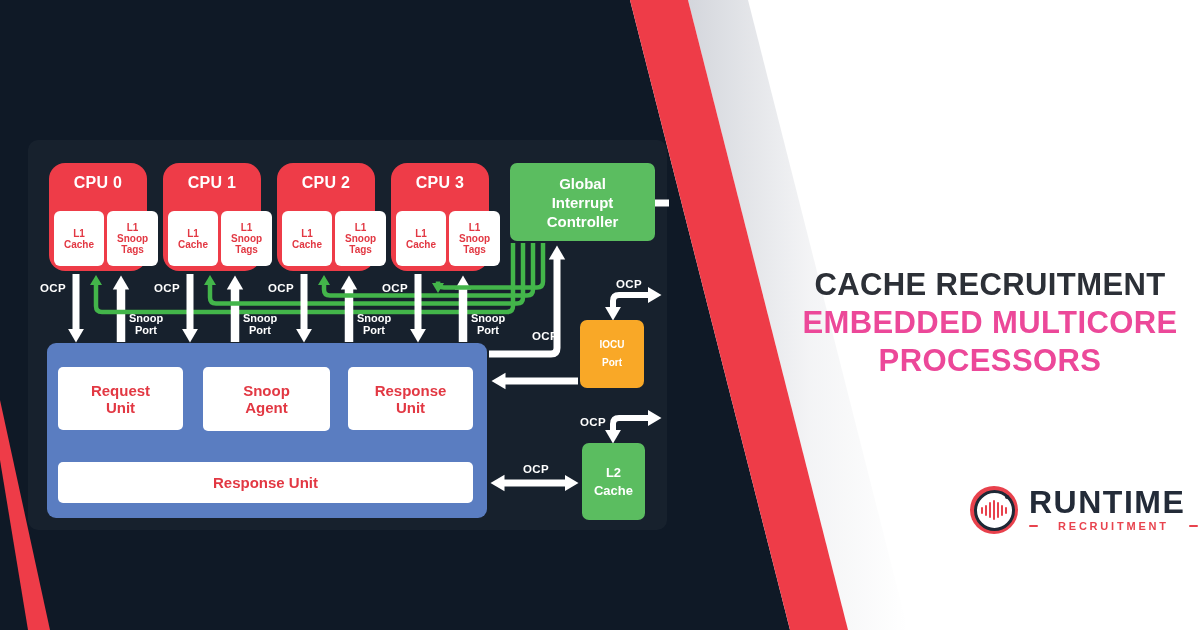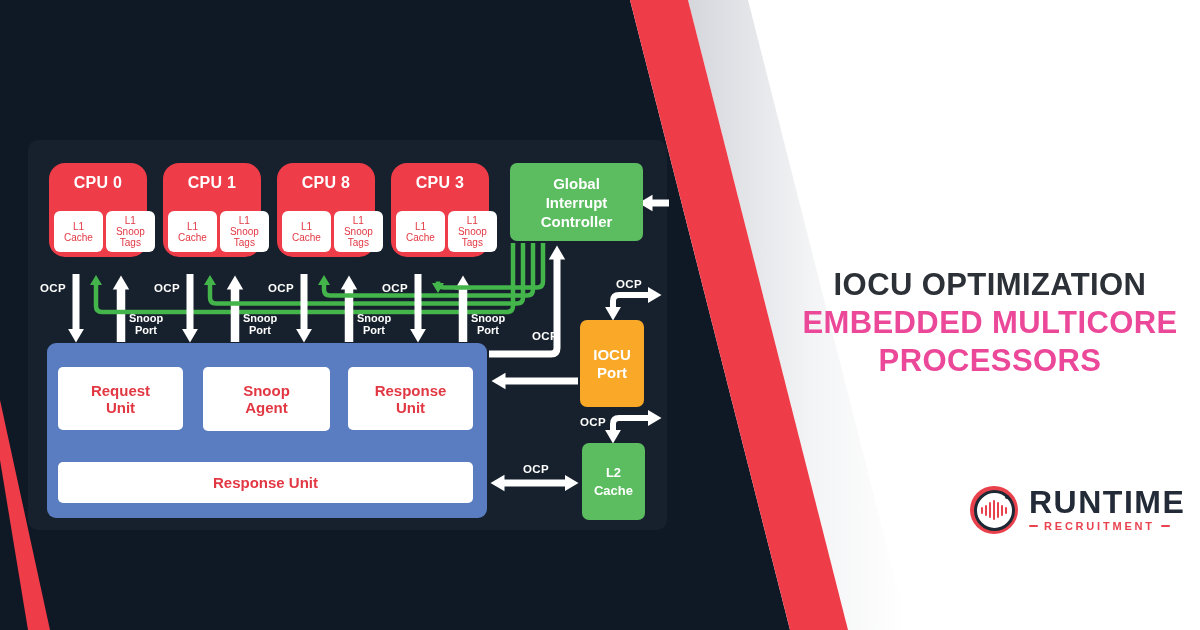--- a/index.html
+++ b/index.html
@@ -8,35 +8,35 @@
   .bg{position:absolute;inset:0;z-index:0;}
   
   .panel{position:absolute;left:28px;top:140px;width:639px;height:390px;
          background:rgba(255,255,255,0.035);border-radius:10px;z-index:1;}
   #wires{position:absolute;inset:0;z-index:2;}
   .w7{stroke:#fff;stroke-width:7;fill:none;}
   .w8{stroke:#fff;stroke-width:8.5;fill:none;}
   .w6{stroke:#fff;stroke-width:6;fill:none;}
   .g{stroke:#43B54A;stroke-width:4.5;fill:none;}
   
-  .cpu{position:absolute;top:163px;width:98px;height:94px;background:#EE3C48;
+  .cpu{position:absolute;top:163px;width:98px;height:108px;background:#EE3C48;
        border-radius:16px;z-index:3;}
   .cpu-title{margin-top:11px;text-align:center;color:#fff;font-size:16px;
        font-weight:bold;letter-spacing:.3px;}
   .cpu-inner{position:absolute;left:5px;right:5px;top:48px;bottom:5px;display:flex;gap:3px;}
-  .chip{flex:1;background:#fff;border-radius:6px;color:#E23843;font-weight:normal;
+  .chip{flex:1;background:#fff;border-radius:6px;color:#E23843;font-weight:bold;
        font-size:10px;line-height:11px;display:flex;align-items:center;
        justify-content:center;text-align:center;padding:10px;}
   .box{position:absolute;border-radius:7px;color:#fff;font-weight:bold;z-index:3;
        display:flex;align-items:center;justify-content:center;text-align:center;}
-  .gic{left:510px;top:163px;width:133px;height:78px;background:#5BBD60;
+  .gic{left:510px;top:163px;width:145px;height:78px;background:#5BBD60;
        font-size:15px;line-height:19px;}
   .gic span{display:block;width:95px;}
-  .iocu{left:580px;top:320px;width:64px;height:87px;background:#F9A827;
-       font-size:15px;line-height:18px;}
+  .iocu{left:580px;top:320px;width:64px;height:68px;background:#F9A827;
+       font-size:10px;line-height:18px;}
   .iocu span{display:block;width:44px;}
   .l2{left:582px;top:443px;width:63px;height:77px;background:#5BBD60;
        font-size:13px;line-height:18px;}
   .l2 span{display:block;width:46px;}
   .bus{position:absolute;left:47px;top:343px;width:440px;height:175px;
        background:#5A7DC1;border-radius:9px;z-index:3;}
   .unit{position:absolute;background:#fff;border-radius:5px;color:#E23843;
        font-weight:bold;font-size:15px;line-height:17px;display:flex;
        align-items:center;justify-content:center;text-align:center;}
   .unit span{display:block;width:90px;}
@@ -61,21 +61,21 @@
         border:3.5px solid #1D2835;box-sizing:border-box;display:flex;
         align-items:center;justify-content:center;gap:1.5px;}
   .logo-inner i{display:block;width:2.5px;background:#E8414C;border-radius:2px;}
   .logo-inner i:nth-child(1){height:7px;}  .logo-inner i:nth-child(2){height:11px;}
   .logo-inner i:nth-child(3){height:16px;} .logo-inner i:nth-child(4){height:20px;}
   .logo-inner i:nth-child(5){height:16px;} .logo-inner i:nth-child(6){height:11px;}
   .logo-inner i:nth-child(7){height:7px;}
   .logo-dot{position:absolute;width:4px;height:4px;border-radius:50%;
         background:#1D2835;right:9px;top:9px;}
   .brand{font-size:32px;line-height:28px;font-weight:bold;color:#232B38;letter-spacing:1.5px;}
-  .sub{display:flex;align-items:center;gap:6px;margin-top:4px;}
+  .sub{display:flex;align-items:center;gap:20px;margin-top:4px;}
   .sub .txt{font-size:11px;font-weight:bold;color:#E8434E;letter-spacing:2.8px;}
   .dash{width:9px;height:2.5px;background:#E8434E;border-radius:2px;}
 </style>
 </head>
 <body>
 
 <div id="stage">
 
   <svg class="bg" viewBox="0 0 1200 630">
     <defs>
@@ -152,21 +152,21 @@
       <span style="width:auto">Response Unit</span>
     </div>
   </div>
 
   <div class="lbl ocp-misc" style="left:523px;top:330px">OCP</div>
   <div class="lbl ocp-misc" style="left:607px;top:278px">OCP</div>
   <div class="lbl ocp-misc" style="left:571px;top:416px">OCP</div>
   <div class="lbl ocp-misc" style="left:514px;top:463px">OCP</div>
 
   <div class="headline">
-    <div class="hl-dark">IOCU OPTIMIZATION</div>
+    <div class="hl-dark">CACHE RECRUITMENT</div>
     <div class="hl-red">EMBEDDED MULTICORE</div>
     <div class="hl-red">PROCESSORS</div>
   </div>
 
   <div class="logo">
     <div class="logo-mark">
       <div class="logo-inner">
         <i></i>
           <i></i>
           <i></i>
@@ -199,21 +199,21 @@
   <div class="cpu" style="left: 163px;">
     <div class="cpu-title">CPU 1</div>
     <div class="cpu-inner">
       <div class="chip">L1 Cache</div>
       <div class="chip">L1 Snoop Tags</div>
     </div>
   </div>
 <div class="lbl ocp-cpu" style="left: 150px;">OCP</div>
     <div class="lbl snoop-port" style="left: 235px;">Snoop Port</div>
   <div class="cpu" style="left: 277px;">
-    <div class="cpu-title">CPU 8</div>
+    <div class="cpu-title">CPU 2</div>
     <div class="cpu-inner">
       <div class="chip">L1 Cache</div>
       <div class="chip">L1 Snoop Tags</div>
     </div>
   </div>
 <div class="lbl ocp-cpu" style="left: 264px;">OCP</div>
     <div class="lbl snoop-port" style="left: 349px;">Snoop Port</div>
   <div class="cpu" style="left: 391px;">
     <div class="cpu-title">CPU 3</div>
     <div class="cpu-inner">

